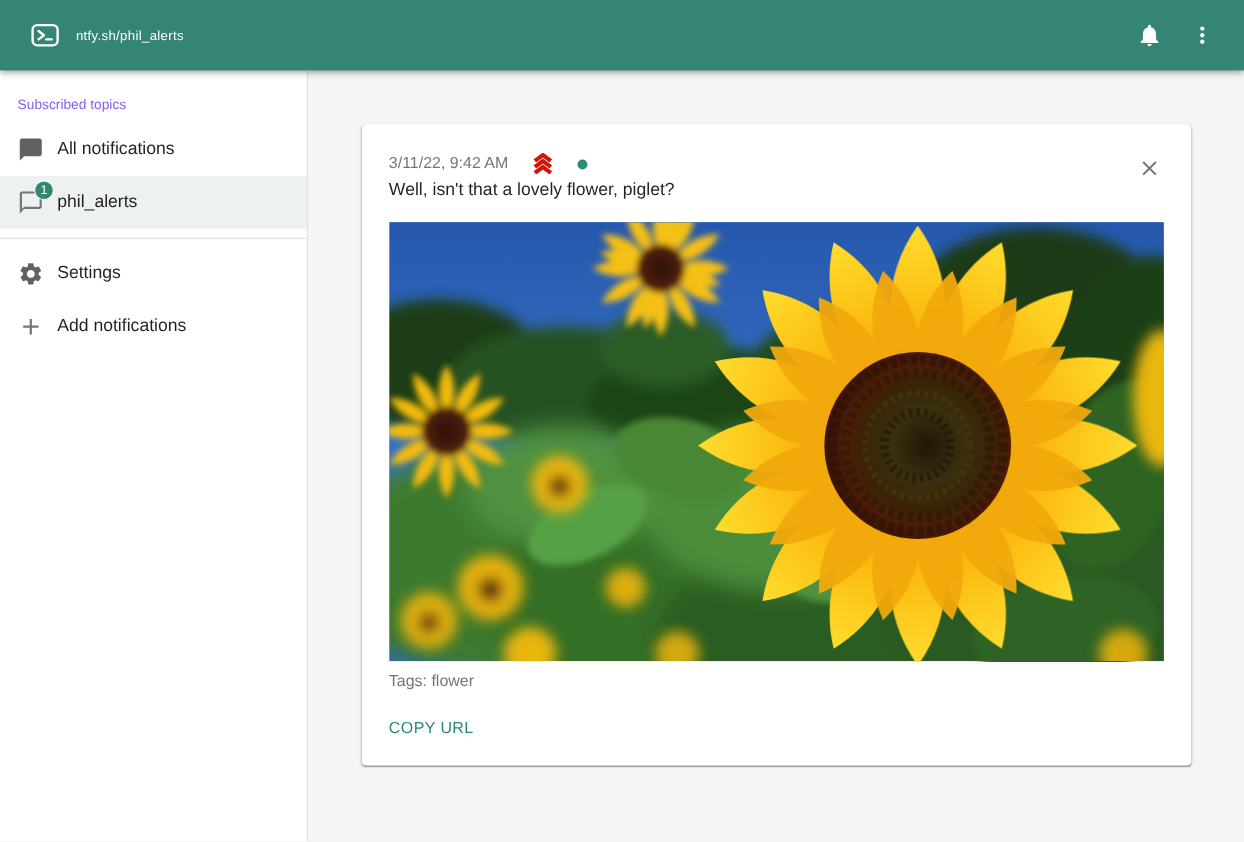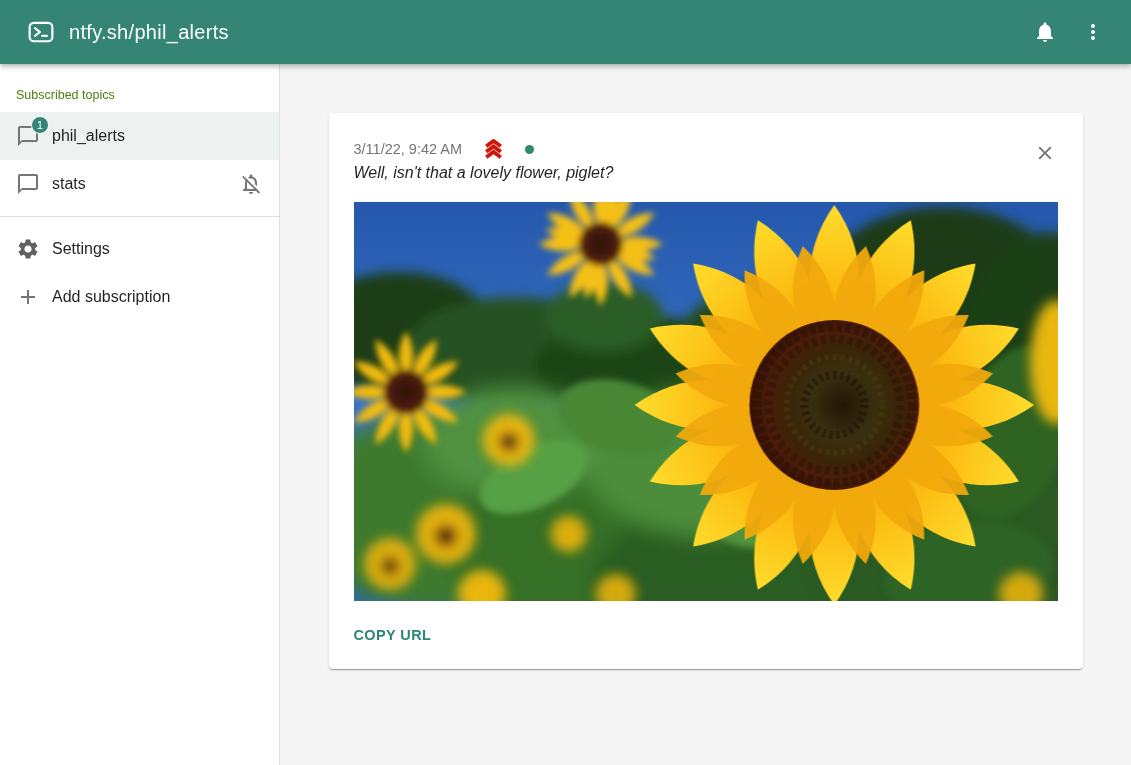--- a/index.html
+++ b/index.html
@@ -13,36 +13,36 @@
   
   .appbar {
     position:absolute; top:0; left:0; right:0; height:64px;
     background:#348574; color:#fff;
     display:flex; align-items:center;
     padding:0 18px 0 28px;
     box-shadow:0 2px 4px -1px rgba(0,0,0,.2), 0 4px 5px 0 rgba(0,0,0,.14);
     z-index:20;
   }
   .appbar .logo { width:26px; height:26px; margin-right:15px; display:flex; }
-  .appbar-title { font-size:20px; font-weight:500; letter-spacing:.3px; }
+  .appbar-title { font-size:12px; font-weight:500; letter-spacing:.3px; }
   .appbar-spacer { flex:1; }
   .iconbtn {
     width:40px; height:40px; display:flex; align-items:center; justify-content:center;
     border:none; background:transparent; color:#fff; cursor:pointer; border-radius:50%;
   }
   .appbar .iconbtn + .iconbtn { margin-left:8px; }
   
   .sidebar {
     position:absolute; top:64px; left:0; bottom:0; width:280px;
     background:#fff; border-right:1px solid #e0e0e0; z-index:5;
     padding-top:8px;
   }
   .section-label {
     padding:16px 16px 10px 16px;
-    font-size:12.5px; color:#4d7c0f; font-weight:500;
+    font-size:12.5px; color:#8b5cf6; font-weight:500;
   }
   .nav-item {
     height:48px; display:flex; align-items:center;
     padding:0 16px; font-size:16px; cursor:pointer; position:relative;
     color:rgba(0,0,0,.87);
   }
   .nav-item.selected { background:#edf1f0; }
   .nav-icon { width:24px; height:24px; margin-right:12px; position:relative; flex:none; display:flex; }
   .badge {
     position:absolute; top:-8px; right:-9px;
@@ -69,30 +69,30 @@
   .new-dot { width:9px; height:9px; border-radius:50%; background:#2f8a70; display:inline-block; }
   .close-btn {
     position:absolute; top:26px; right:24px;
     width:28px; height:28px; border:none; background:transparent; cursor:pointer;
     color:#757575; display:flex; align-items:center; justify-content:center; padding:0;
   }
   .card-title {
     margin-top:8px; font-size:22px; font-weight:400;
     display:flex; align-items:center; gap:9px; color:rgba(0,0,0,.87);
   }
-  .card-body { margin-top:5px; font-size:16px; color:rgba(0,0,0,.87);font-style:italic; }
+  .card-body { margin-top:5px; font-size:16px; color:rgba(0,0,0,.87); }
   .attachment {
     margin-top:20px; width:704px; height:399px; overflow:hidden; cursor:pointer;
     line-height:0; background:#2d66bb;
   }
   .tags-row { margin-top:11px; font-size:14.5px; color:#757575; }
   .actions-row { margin-top:22px; display:flex; gap:26px; }
   .text-btn {
     border:none; background:transparent; cursor:pointer;
-    color:#2e8577; font-size:14.5px; font-weight:700; letter-spacing:.4px;
+    color:#2e8577; font-size:14.5px; font-weight:400; letter-spacing:.4px;
     padding:4px 0; font-family:inherit;
   }
   svg { display:block; }
 </style>
 </head>
 <body>
 
 <header class="appbar">
   <span class="logo">
     <svg viewBox="0 0 24 24" width="26" height="26" fill="none" stroke="#fff" stroke-width="2">
@@ -115,67 +115,60 @@
       <svg viewBox="0 0 24 24" width="24" height="24" fill="#fff">
         <path d="M12 8c1.1 0 2-.9 2-2s-.9-2-2-2-2 .9-2 2 .9 2 2 2zm0 2c-1.1 0-2 .9-2 2s.9 2 2 2 2-.9 2-2-.9-2-2-2zm0 6c-1.1 0-2 .9-2 2s.9 2 2 2 2-.9 2-2-.9-2-2-2z"></path>
       </svg>
     </span>
   </button>
 </header>
 
 <nav class="sidebar">
   <div class="section-label">Subscribed topics</div>
 
+  <div class="nav-item">
+    <span class="nav-icon">
+      <svg viewBox="0 0 24 24" width="24" height="24" fill="#616161">
+        <path d="M20 2H4c-1.1 0-2 .9-2 2v18l4-4h14c1.1 0 2-.9 2-2V4c0-1.1-.9-2-2-2z"></path>
+      </svg>
+    </span>
+    <span>All notifications</span>
+  </div>
 
   <div class="nav-item selected">
     <span class="nav-icon">
       <svg viewBox="0 0 24 24" width="24" height="24" fill="#757575">
         <path d="M20 2H4c-1.1 0-2 .9-2 2v18l4-4h14c1.1 0 2-.9 2-2V4c0-1.1-.9-2-2-2zm0 14H6l-2 2V4h16v12z"></path>
       </svg>
       <span class="badge">1</span>
     </span>
     <span>phil_alerts</span>
   </div>
 
 
-  <div class="nav-item">
-    <span class="nav-icon">
-      <svg viewBox="0 0 24 24" width="24" height="24" fill="#757575">
-        <path d="M20 2H4c-1.1 0-2 .9-2 2v18l4-4h14c1.1 0 2-.9 2-2V4c0-1.1-.9-2-2-2zm0 14H6l-2 2V4h16v12z"></path>
-      </svg>
-    </span>
-    <span>stats</span>
-    <span class="nav-right-icon">
-      <svg viewBox="0 0 24 24" width="24" height="24">
-        <path d="M12 22c1.1 0 2-.9 2-2h-4c0 1.1.9 2 2 2zm6-6v-5c0-3.07-1.63-5.64-4.5-6.32V4c0-.83-.67-1.5-1.5-1.5s-1.5.67-1.5 1.5v.68C7.64 5.36 6 7.92 6 11v5l-2 2v1h16v-1l-2-2zm-2 1H8v-6c0-2.48 1.51-4.5 4-4.5s4 2.02 4 4.5v6z" fill="#757575"></path>
-        <line x1="5.2" y1="3" x2="21.8" y2="19.6" stroke="#fff" stroke-width="2.2"></line>
-        <line x1="3.8" y1="4.4" x2="20.4" y2="21" stroke="#757575" stroke-width="1.8"></line>
-      </svg>
-    </span>
-  </div>
 
   <div class="divider"></div>
 
   <div class="nav-item">
     <span class="nav-icon">
       <svg viewBox="0 0 24 24" width="24" height="24" fill="#616161">
         <path d="M19.14 12.94c.04-.3.06-.61.06-.94 0-.32-.02-.64-.07-.94l2.03-1.58c.18-.14.23-.41.12-.61l-1.92-3.32c-.12-.22-.37-.29-.59-.22l-2.39.96c-.5-.38-1.03-.7-1.62-.94l-.36-2.54c-.04-.24-.24-.41-.48-.41h-3.84c-.24 0-.43.17-.47.41l-.36 2.54c-.59.24-1.13.57-1.62.94l-2.39-.96c-.22-.08-.47 0-.59.22L2.74 8.87c-.12.21-.08.47.12.61l2.03 1.58c-.05.3-.09.63-.09.94s.02.64.07.94l-2.03 1.58c-.18.14-.23.41-.12.61l1.92 3.32c.12.22.37.29.59.22l2.39-.96c.5.38 1.03.7 1.62.94l.36 2.54c.05.24.24.41.48.41h3.84c.24 0 .44-.17.47-.41l.36-2.54c.59-.24 1.13-.56 1.62-.94l2.39.96c.22.08.47 0 .59-.22l1.92-3.32c.12-.22.07-.47-.12-.61l-2.01-1.58zM12 15.6c-1.98 0-3.6-1.62-3.6-3.6s1.62-3.6 3.6-3.6 3.6 1.62 3.6 3.6-1.62 3.6-3.6 3.6z"></path>
       </svg>
     </span>
     <span>Settings</span>
   </div>
 
 
   <div class="nav-item">
     <span class="nav-icon">
       <svg viewBox="0 0 24 24" width="24" height="24" fill="#757575">
         <path d="M19 13h-6v6h-2v-6H5v-2h6V5h2v6h6v2z"></path>
       </svg>
     </span>
-    <span>Add subscription</span>
+    <span>Add notifications</span>
   </div>
 </nav>
 
 <main class="main">
   <article class="card">
 
     <div class="meta-row">
       <span>3/11/22, 9:42 AM</span>
       <span>
         <svg viewBox="0 0 24 22" width="23" height="20" fill="none" stroke="#d11507" stroke-width="4.2">
@@ -358,19 +351,20 @@
           </g>
           <circle r="85" fill="url(#discB)"></circle>
           <circle r="66" fill="none" stroke="#241104" stroke-width="8" opacity="0.4" stroke-dasharray="5 4"></circle>
           <circle r="48" fill="none" stroke="#4c4012" stroke-width="6" opacity="0.45" stroke-dasharray="4 4"></circle>
           <circle r="30" fill="none" stroke="#17100a" stroke-width="8" opacity="0.5" stroke-dasharray="3 4"></circle>
           <circle r="78" fill="none" stroke="#2a1206" stroke-width="9" opacity="0.55" stroke-dasharray="6 3"></circle>
         </g>
       </svg>
     </div>
 
+    <div class="tags-row">Tags: flower</div>
 
     <div class="actions-row">
       <button class="text-btn">COPY URL</button>
     </div>
 
   </article>
 </main>
 
 </body></html>

